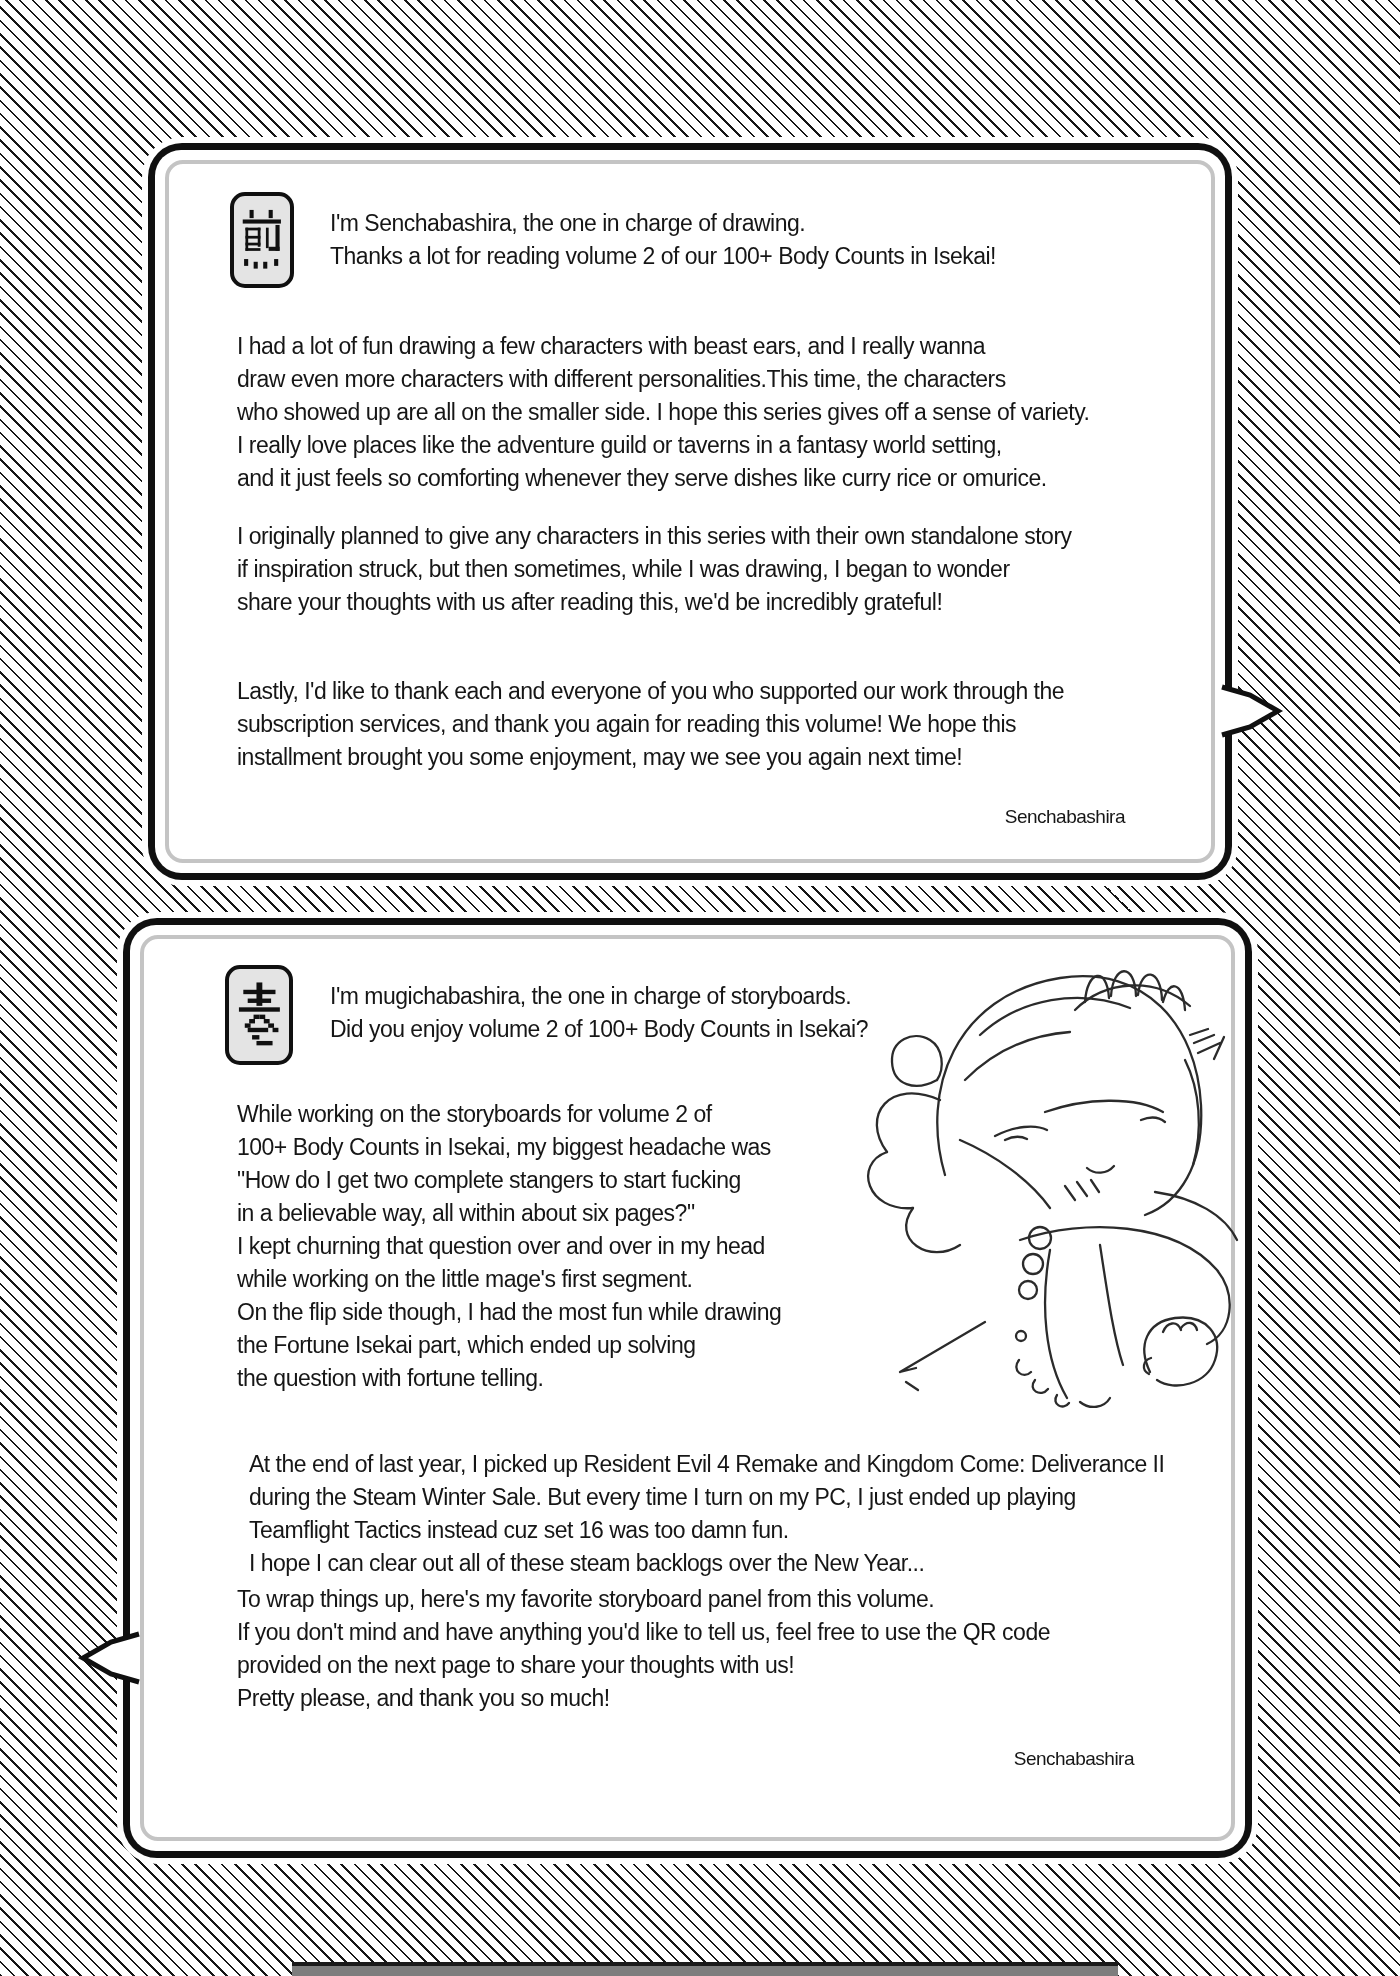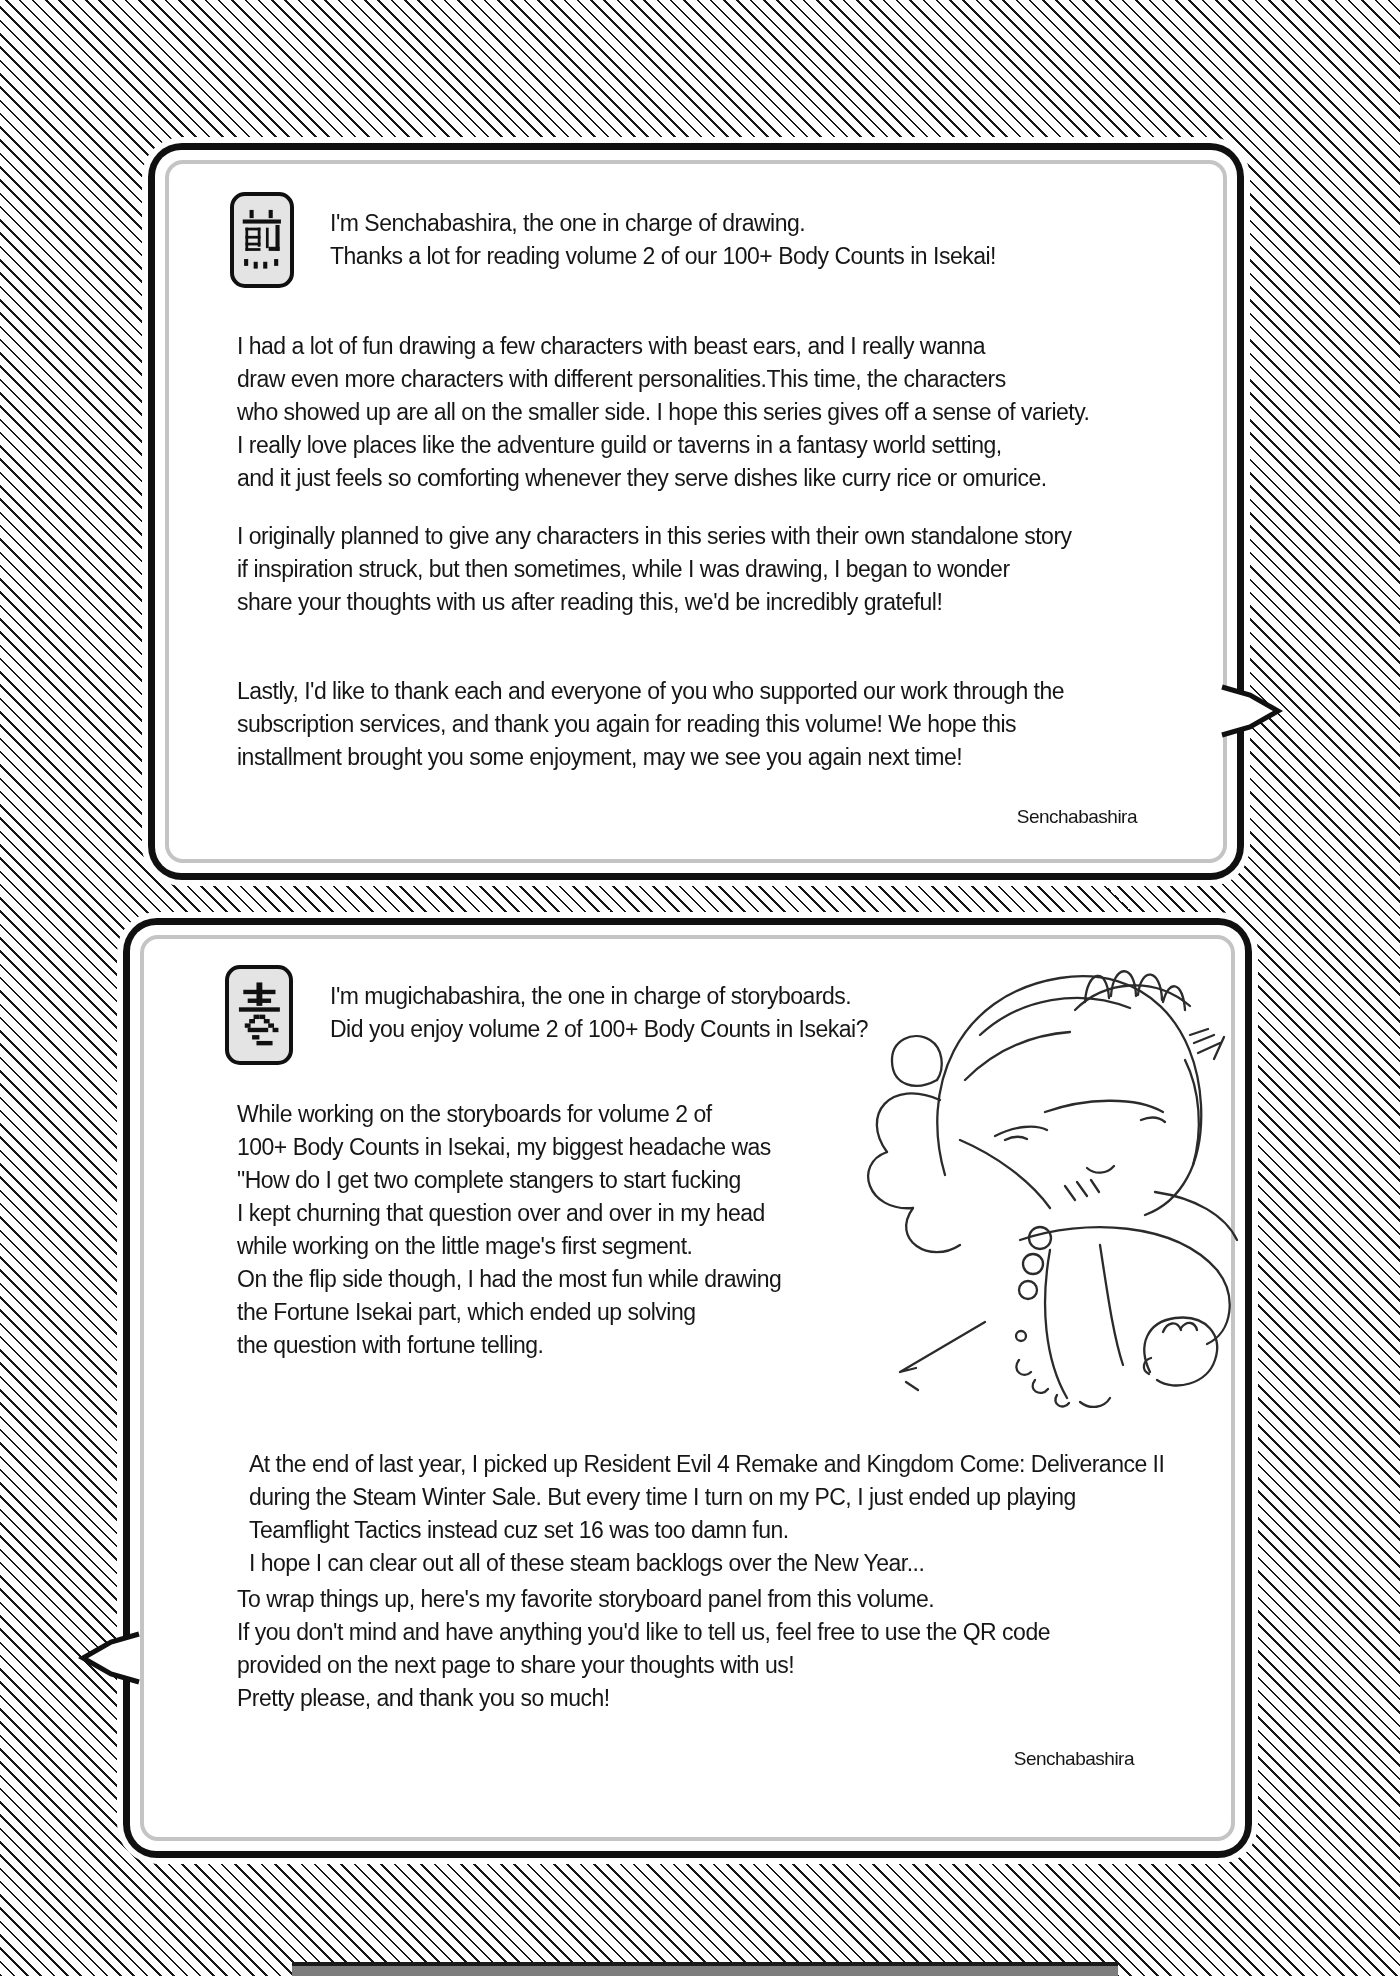--- a/index.html
+++ b/index.html
@@ -23,21 +23,21 @@
   }
   .bubble .inner-white{
     position:absolute; inset:7px;
     background:#ffffff; border-radius:26px;
   }
   .bubble .inner-gray{
     position:absolute; inset:17px;
     border:4px solid #c4c4c4;
     border-radius:18px;
   }
-  #bubble-1{left:148px;top:143px;width:1084px;height:737px;padding-left:12px;}
+  #bubble-1{left:148px;top:143px;width:1084px;height:737px;}
   #bubble-2{left:123px;top:918px;width:1129px;height:940px;}
   .tail{position:absolute;overflow:visible;}
   
   .tile{
     position:absolute;
     background:#e4e4e4;
     border:4px solid #101010;
     border-radius:15px;
     box-sizing:border-box;
     display:flex;align-items:center;justify-content:center;
@@ -205,20 +205,21 @@
         <path d="M306,418 c-8,2 -10,12 -2,16"></path>
         <path d="M55,432 L140,382 M55,432 l16,-4 m-10,14 l12,8"></path>
         <path d="M235,462 c10,8 24,6 30,-4"></path>
       </g>
     </svg>
 
     <div class="txt" style="left:114px;top:180px;">
       <div class="ln">While working on the storyboards for volume 2 of</div>
       <div class="ln">100+ Body Counts in Isekai, my biggest headache was</div>
       <div class="ln">"How do I get two complete stangers to start fucking</div>
+      <div class="ln">in a believable way, all within about six pages?"</div>
       <div class="ln">I kept churning that question over and over in my head</div>
       <div class="ln">while working on the little mage's first segment.</div>
       <div class="ln">On the flip side though, I had the most fun while drawing</div>
       <div class="ln">the Fortune Isekai part, which ended up solving</div>
       <div class="ln">the question with fortune telling.</div>
     </div>
 
     <div class="txt" style="left:126px;top:502px;margin-top:28px;">
       <div class="ln">At the end of last year, I picked up Resident Evil 4 Remake and Kingdom Come: Deliverance II</div>
       <div class="ln">during the Steam Winter Sale. But every time I turn on my PC, I just ended up playing</div>

